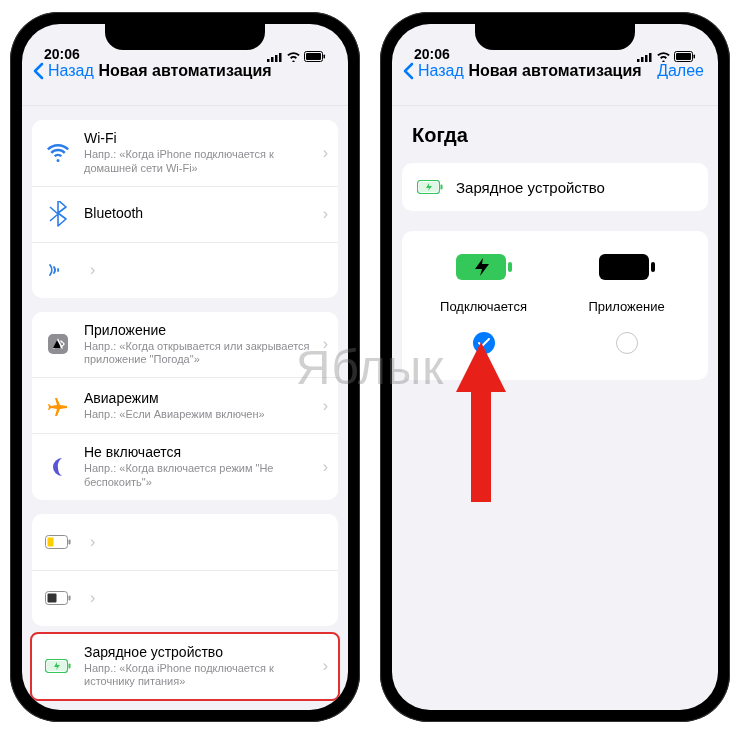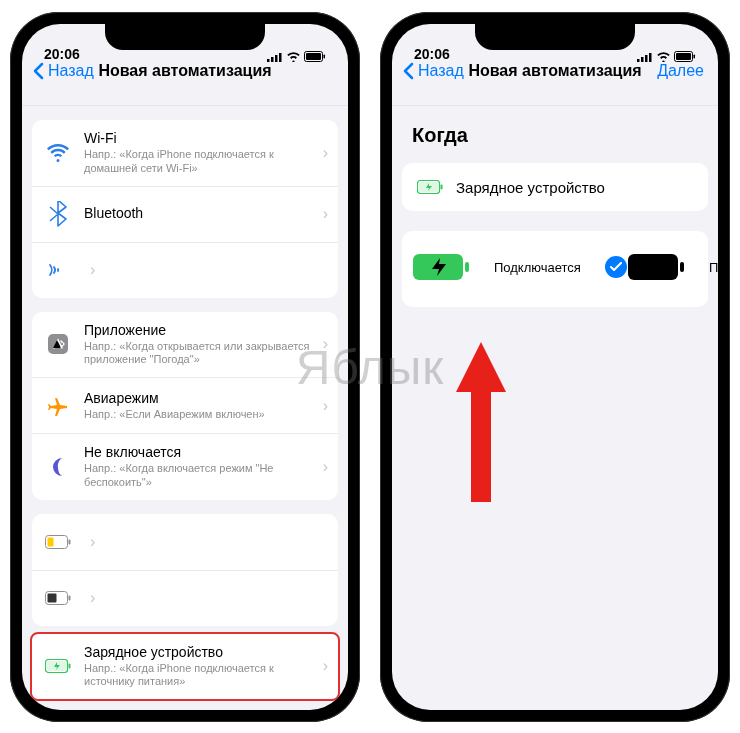--- a/index.html
+++ b/index.html
@@ -47,21 +47,21 @@
   .row:first-child { border-top: none; }
   .row-ic { width: 28px; height: 28px; flex: 0 0 28px; display:flex; align-items:center; justify-content:center; margin-right: 12px; }
   .row-txt { flex: 1; }
   .row-title { font-size: 14px; color: #000; margin-bottom: 2px; }
   .row-sub { font-size: 11px; color: #8e8e93; line-height: 1.25; }
   .chev { color: #c7c7cc; font-size: 16px; padding-left: 6px; }
   .highlight { border: 2px solid #e03030; border-radius: 8px; margin: 6px 8px 0 8px; }
   .section-h { font-size: 20px; font-weight: 700; color:#000; padding: 18px 20px 8px 20px; }
   .card { margin: 8px 10px 0 10px; background:#fff; border-radius:10px; padding: 10px 14px; display:flex; align-items:center; }
   .opts { margin: 20px 10px 0 10px; background:#fff; border-radius:10px; padding: 22px 10px 26px 10px; display:flex; }
-  .opt { flex:1; display:flex; flex-direction:row; align-items:center; gap:24px; }
+  .opt { flex:1; display:flex; flex-direction:column; align-items:center; gap:18px; }
   .opt-label { font-size: 13px; color:#000; }
   .radio-on { width:22px; height:22px; border-radius:50%; background:#007aff; display:flex; align-items:center; justify-content:center; color:#fff; font-size:13px; }
   .radio-off { width:22px; height:22px; border-radius:50%; border:1.5px solid #c7c7cc; }
   .watermark {
     position:absolute; left:50%; top:50%; transform:translate(-50%,-50%);
     font-size:48px; color:rgba(120,120,120,0.35); font-weight:400; pointer-events:none; letter-spacing:1px;
   }
   .arrow {
     position:absolute; pointer-events:none;
   }

